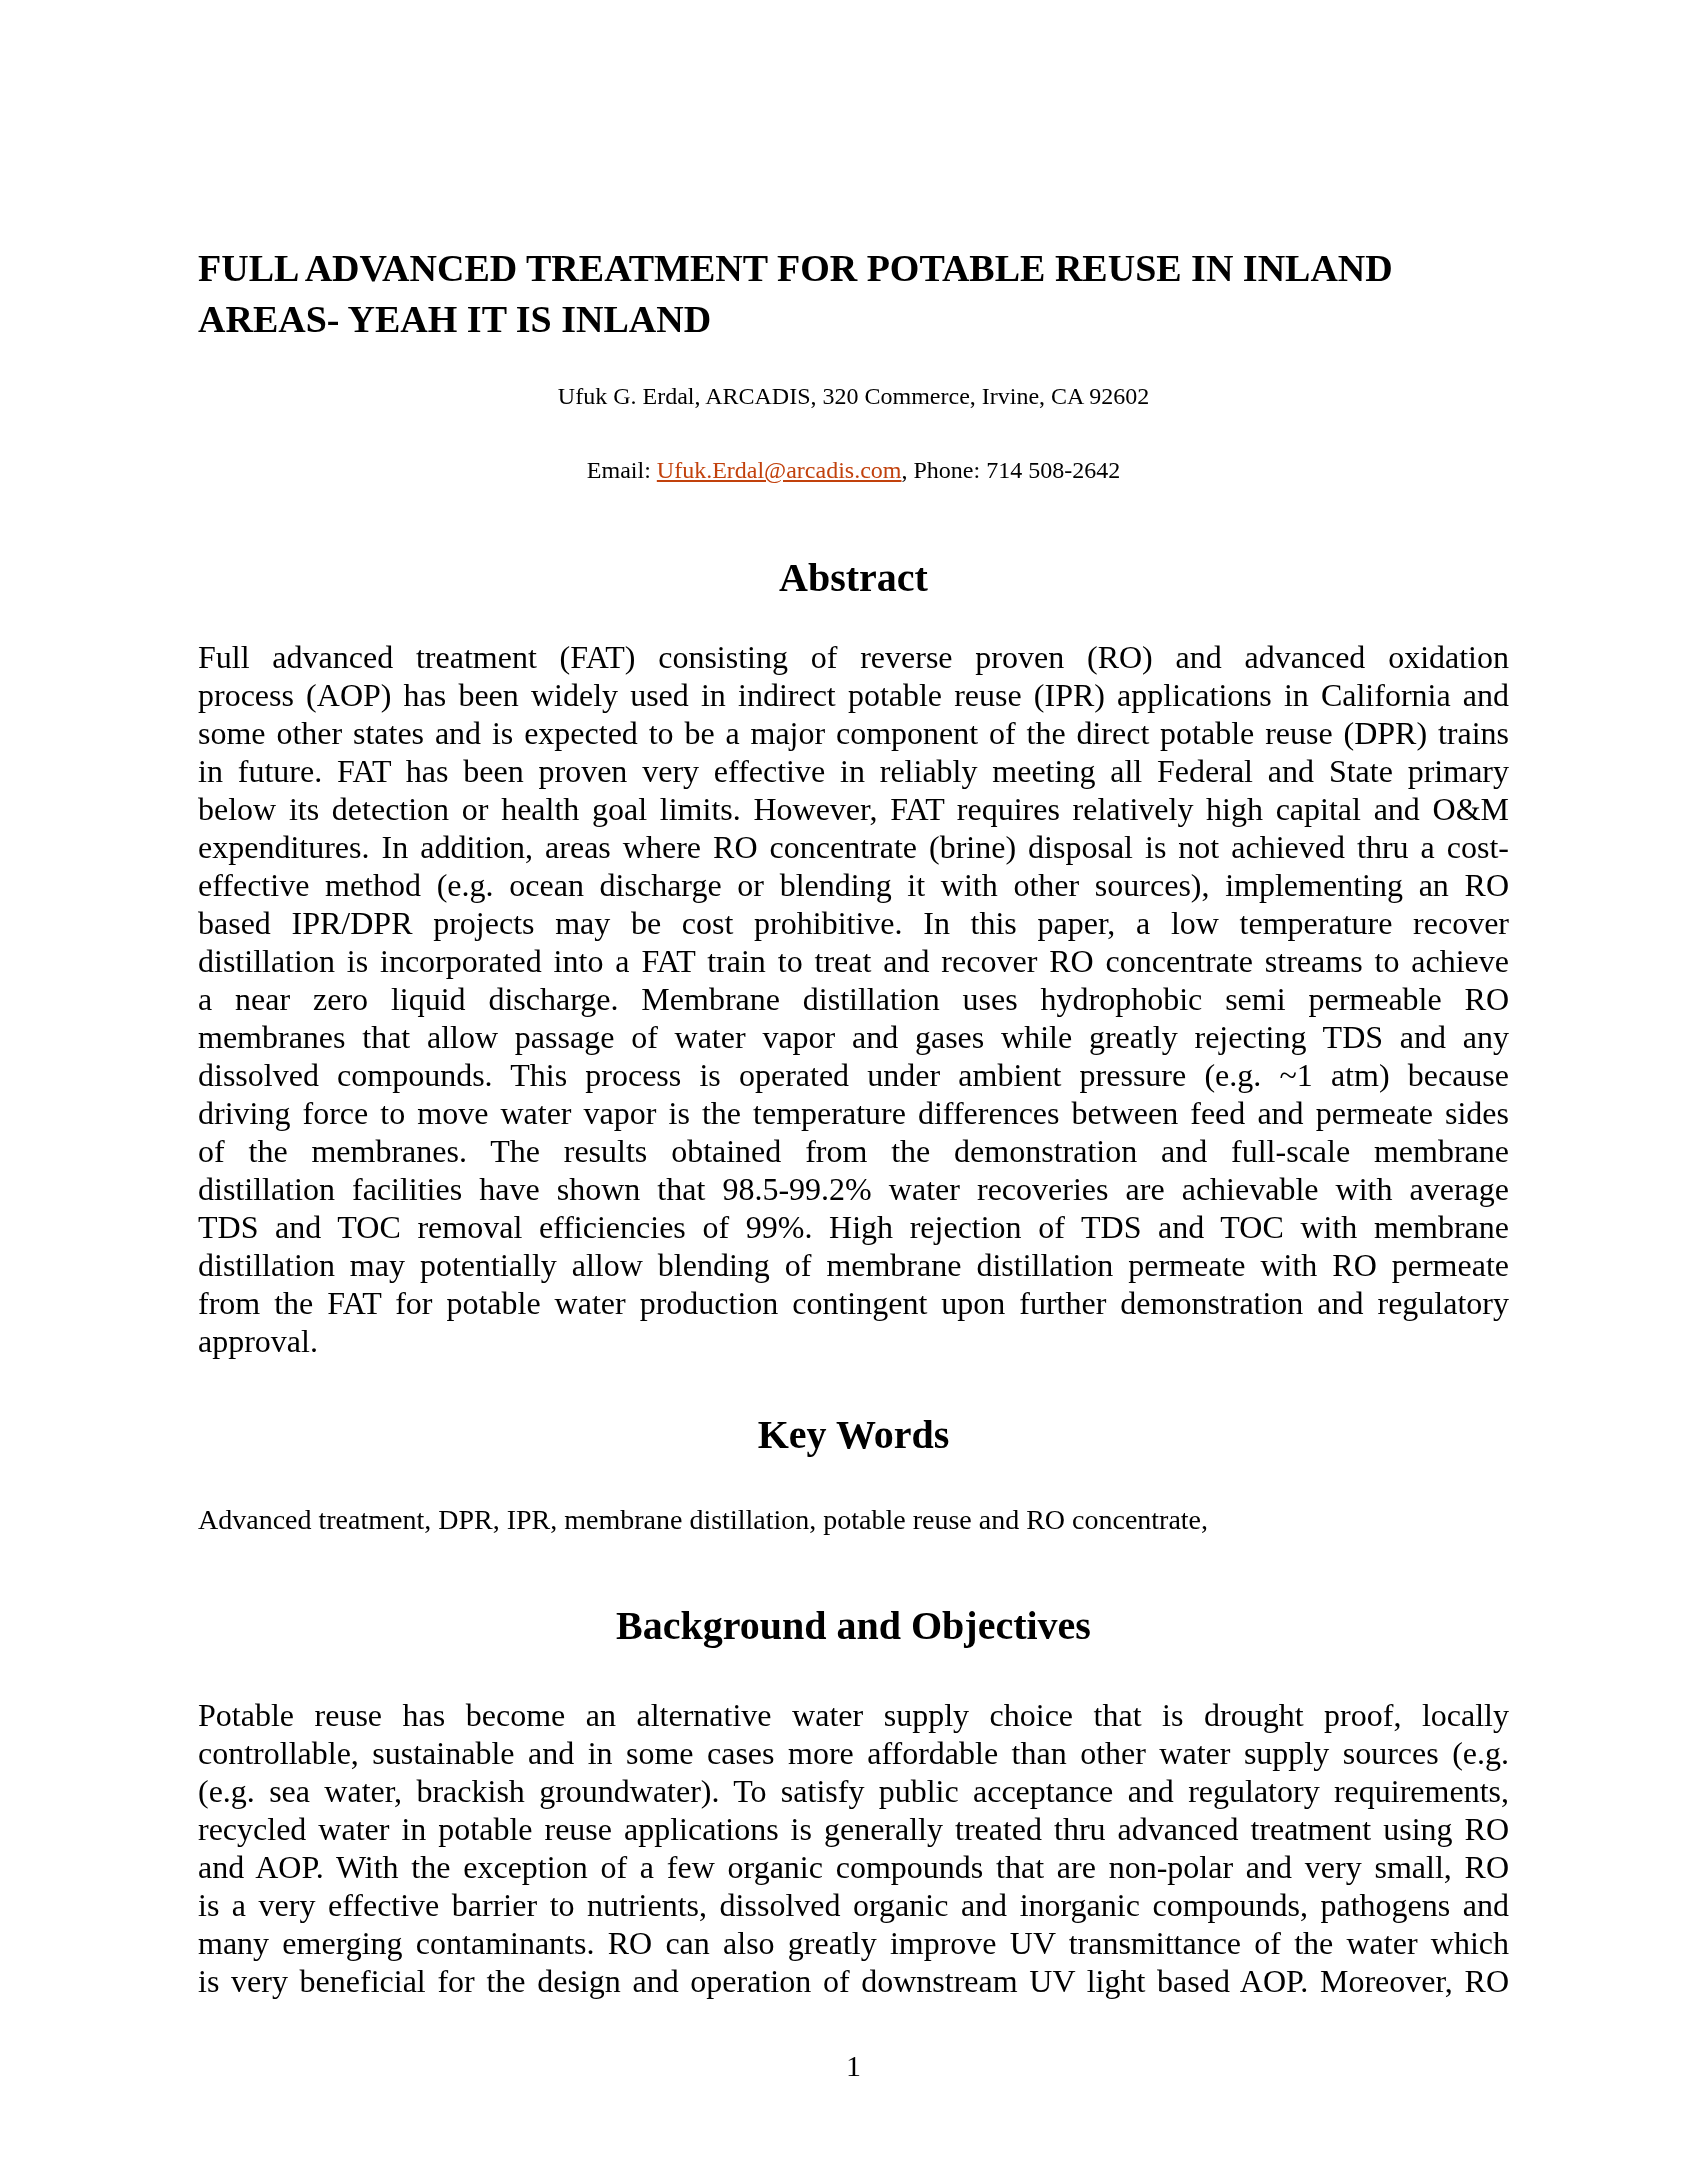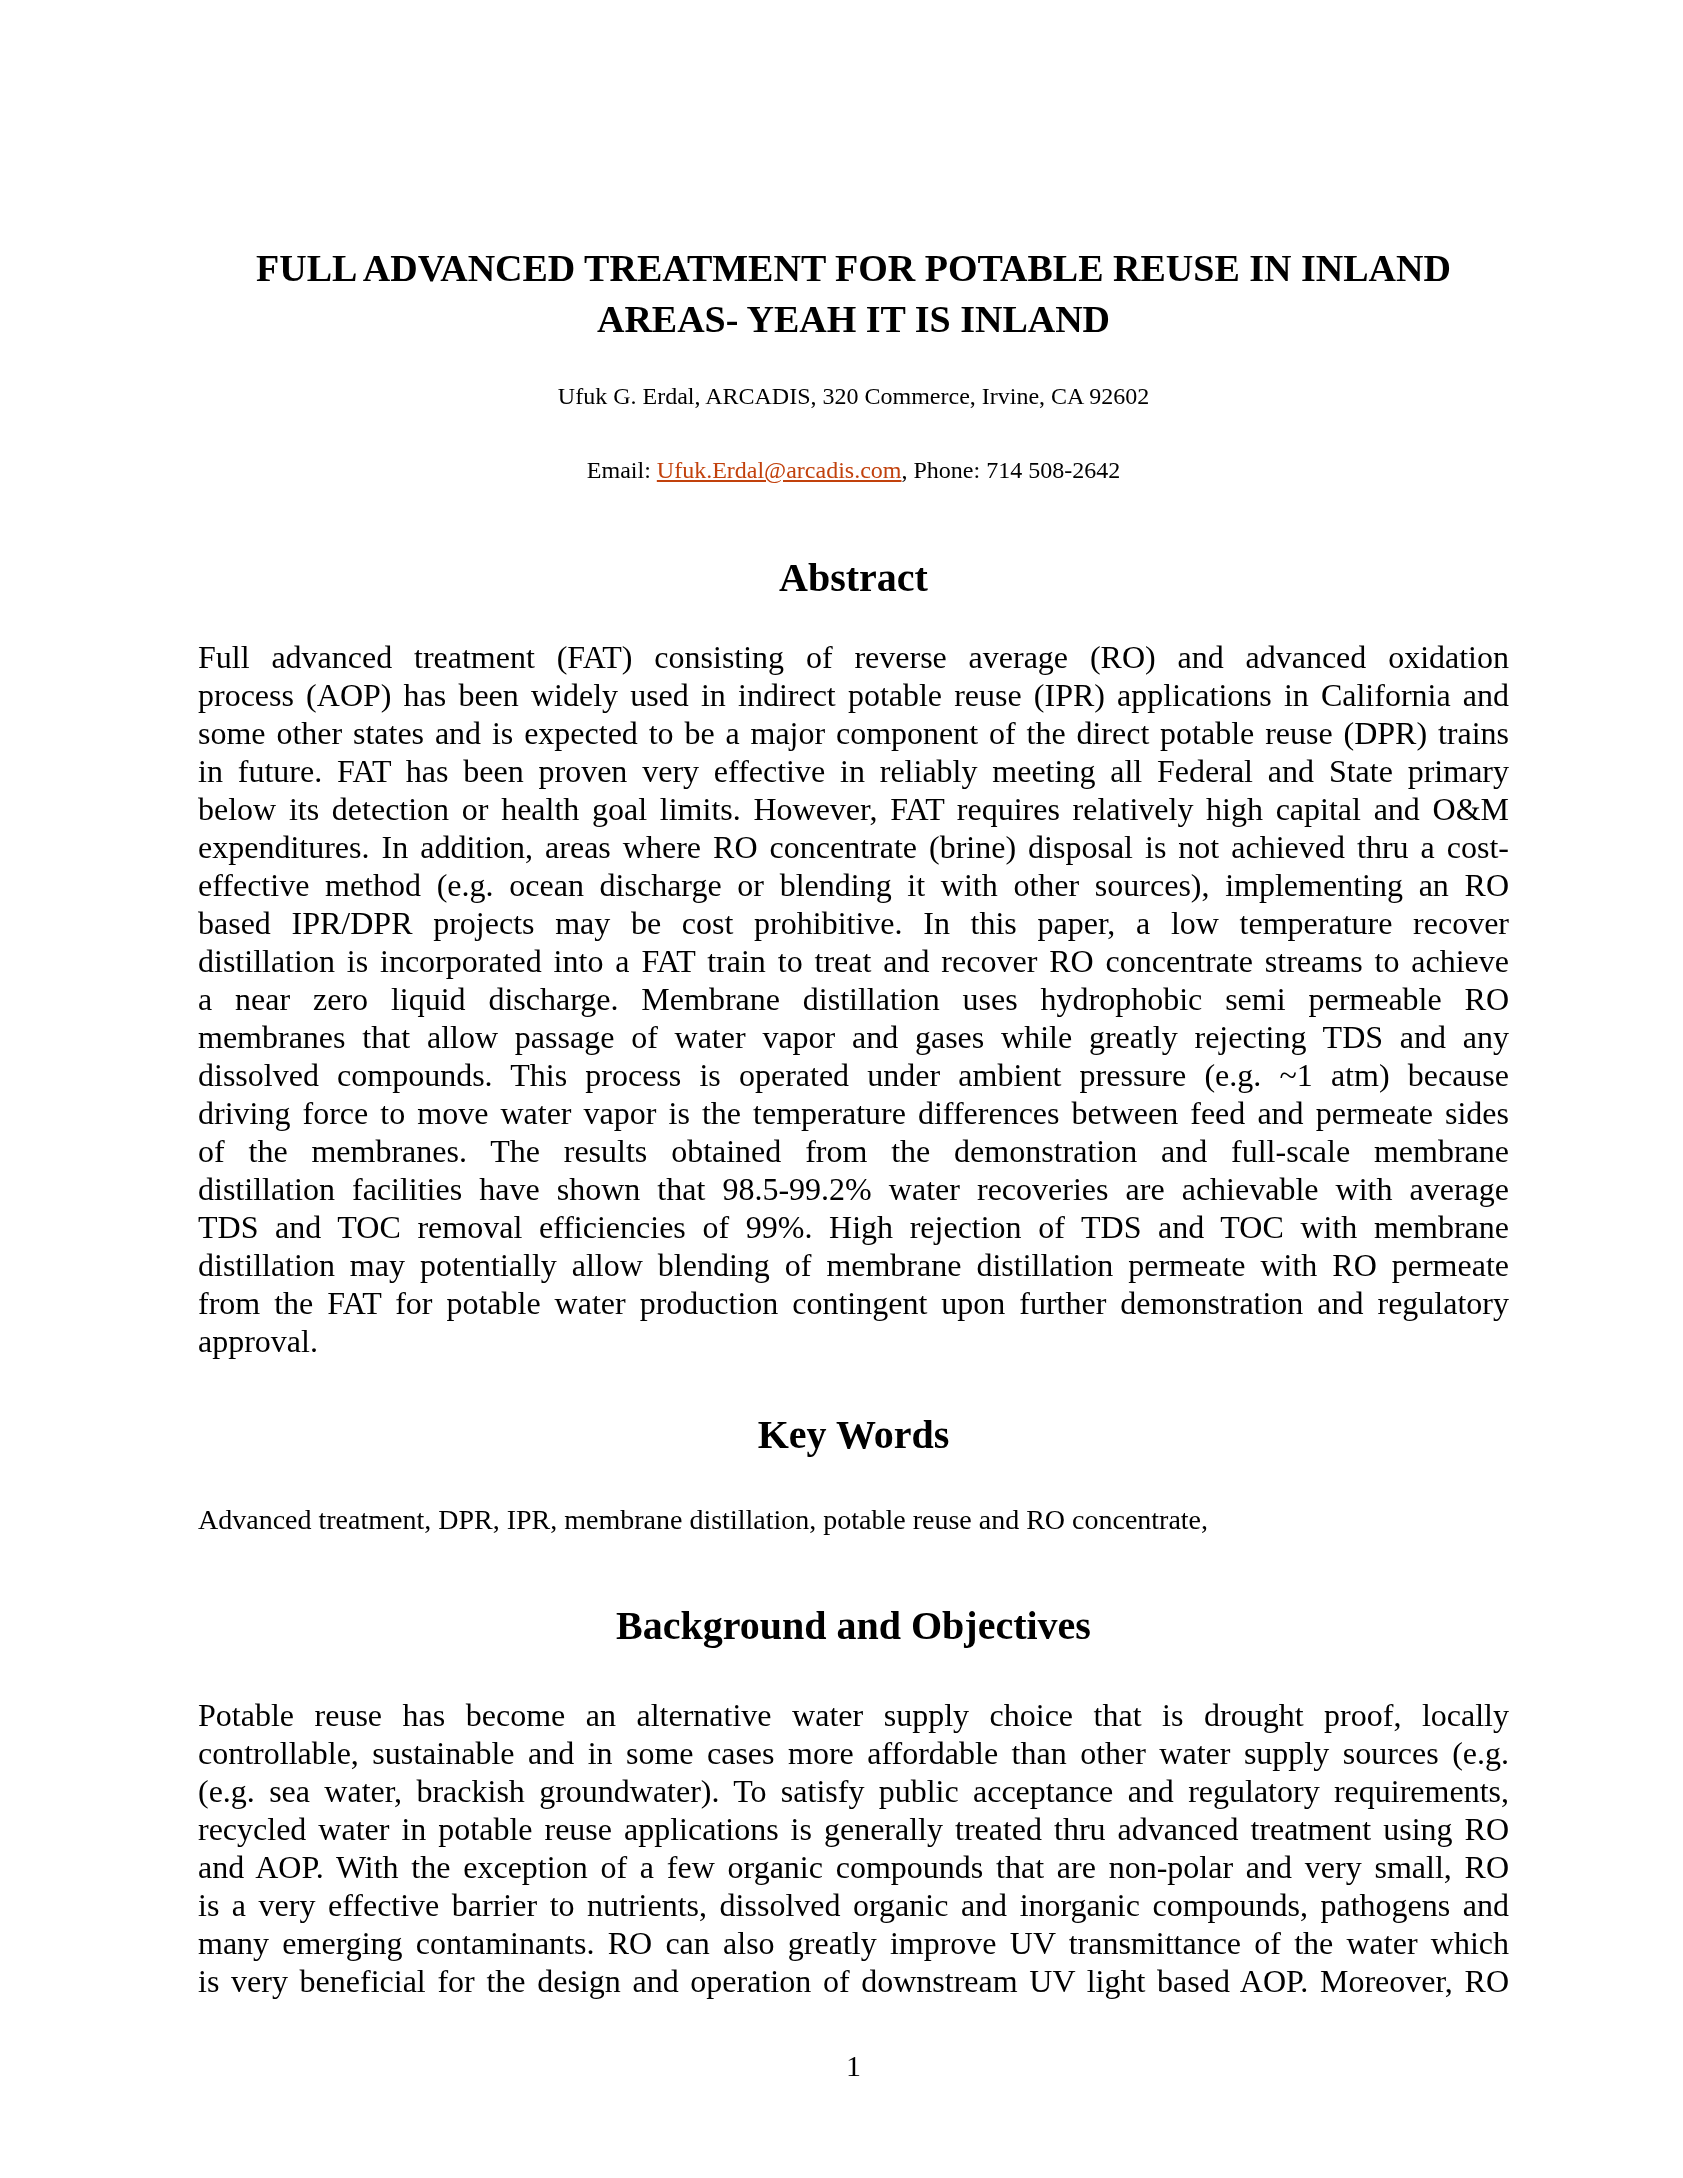--- a/index.html
+++ b/index.html
@@ -10,21 +10,21 @@
     font-family: "Liberation Serif", "DejaVu Serif", serif;
     color: #000000;
     overflow: hidden;
   }
   .page {
     width: 1683px;
     height: 2178px;
     padding: 243px 174px 0 198px;
   }
   .title {
-    text-align: center;
+    text-align: left;
     font-weight: bold;
     font-size: 38px;
     line-height: 51px;
   }
   .byline {
     text-align: center;
     font-size: 24px;
     line-height: 46px;
     margin-top: 28px;
   }
@@ -76,21 +76,21 @@
   </div>
 
   <div class="byline" data-name="author-line">Ufuk G. Erdal, ARCADIS, 320 Commerce, Irvine, CA 92602</div>
 
   <div class="byline" data-name="contact-line"><span data-name="email-label">Email: </span><a href="#" class="email-link" data-name="email-link">Ufuk.Erdal@arcadis.com</a><span data-name="phone-text">, Phone: 714 508-2642</span></div>
 
   <div class="heading h-abstract" data-name="section-heading-abstract">Abstract</div>
 
   <div class="para" data-name="abstract-paragraph">
 
-  <div class="line" data-name="paragraph-line">Full advanced treatment (FAT) consisting of reverse average (RO) and advanced oxidation</div>
+  <div class="line" data-name="paragraph-line">Full advanced treatment (FAT) consisting of reverse proven (RO) and advanced oxidation</div>
       <div class="line" data-name="paragraph-line">process (AOP) has been widely used in indirect potable reuse (IPR) applications in California and</div>
       <div class="line" data-name="paragraph-line">some other states and is expected to be a major component of the direct potable reuse (DPR) trains</div>
       <div class="line" data-name="paragraph-line">in future. FAT has been proven very effective in reliably meeting all Federal and State primary</div>
       <div class="line" data-name="paragraph-line">below its detection or health goal limits. However, FAT requires relatively high capital and O&amp;M</div>
       <div class="line" data-name="paragraph-line">expenditures. In addition, areas where RO concentrate (brine) disposal is not achieved thru a cost-</div>
       <div class="line" data-name="paragraph-line">effective method (e.g. ocean discharge or blending it with other sources), implementing an RO</div>
       <div class="line" data-name="paragraph-line">based IPR/DPR projects may be cost prohibitive. In this paper, a low temperature recover</div>
       <div class="line" data-name="paragraph-line">distillation is incorporated into a FAT train to treat and recover RO concentrate streams to achieve</div>
       <div class="line" data-name="paragraph-line">a near zero liquid discharge. Membrane distillation uses hydrophobic semi permeable RO</div>
       <div class="line" data-name="paragraph-line">membranes that allow passage of water vapor and gases while greatly rejecting TDS and any</div>

